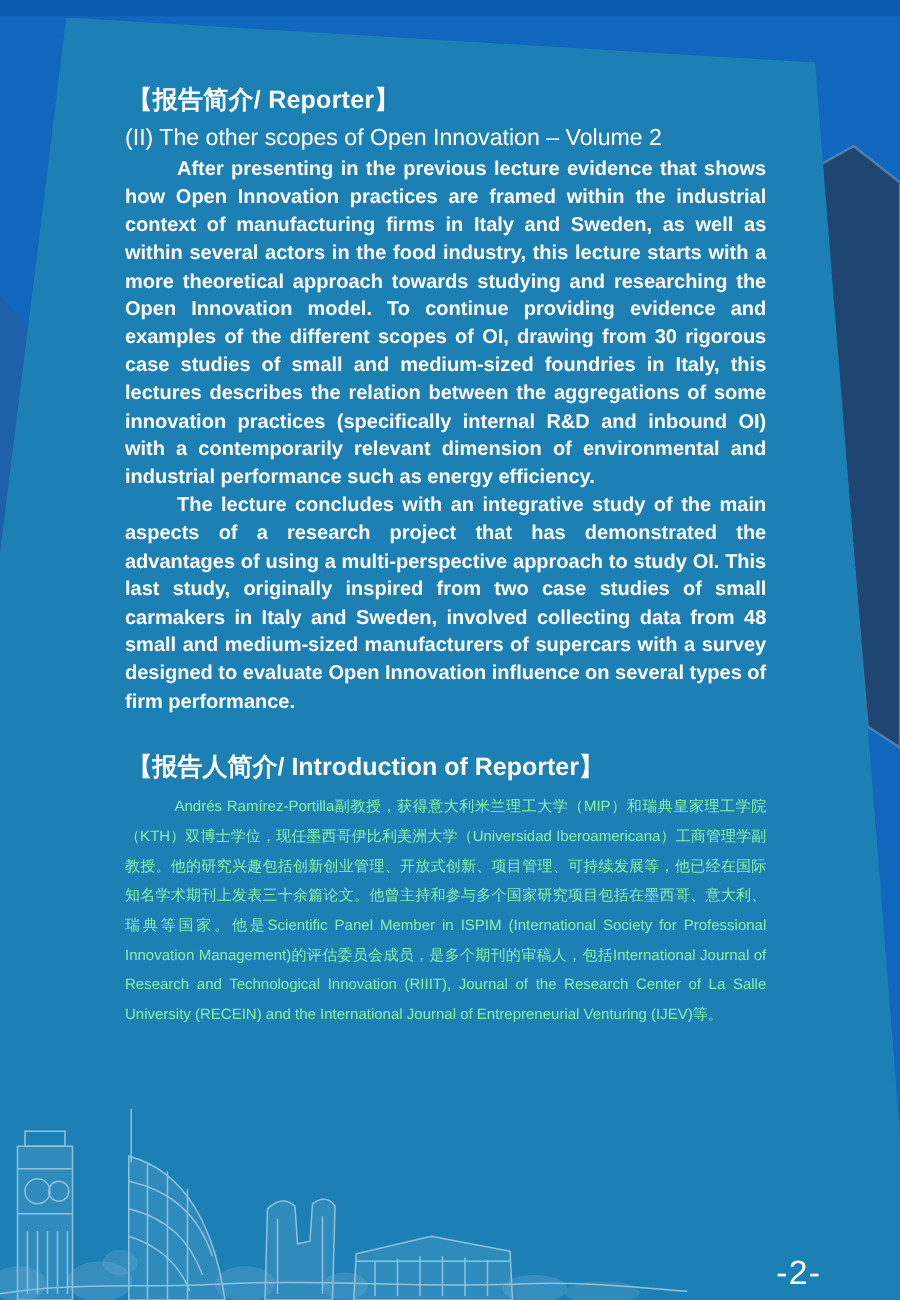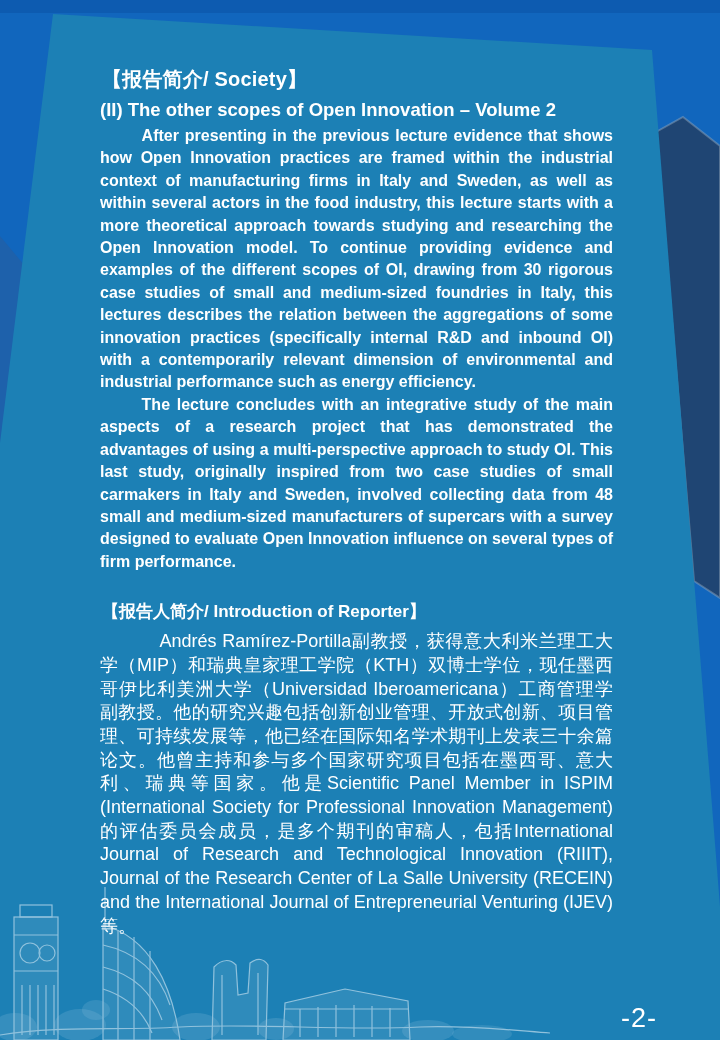--- a/index.html
+++ b/index.html
@@ -27,33 +27,33 @@
   .skyline{position:absolute;left:0;top:875px;opacity:.62;}
   
   .content{
     position:absolute;left:100px;top:66px;width:513px;
     color:#FFFFFF;
   }
   .h-abstract{
     font-size:20px;font-weight:700;letter-spacing:.2px;margin:0 0 6px 2px;
   }
   .subtitle{
-    font-size:18.5px;font-weight:700;margin:0 0 4px 0;
+    font-size:18.5px;font-weight:400;margin:0 0 4px 0;
   }
   .para{
     font-size:16px;font-weight:700;line-height:22.4px;
     text-align:justify;margin:0;text-indent:2.6em;
   }
   .h-reporter{
-    font-size:17px;font-weight:700;margin:27px 0 7px 2px;
+    font-size:20px;font-weight:700;margin:27px 0 7px 2px;
   }
   .bio{
-    font-size:18px;font-weight:400;line-height:23.7px;
+    font-size:12px;font-weight:400;line-height:23.7px;
     text-align:justify;margin:0;text-indent:3.3em;
-    color:#ffffff;
+    color:#86efac;
   }
   .page-number{
     position:absolute;right:63px;top:1003px;
     color:#FFFFFF;font-size:27px;font-weight:400;letter-spacing:1px;
   }
 </style>
 </head>
 <body>
 
 <div class="top-band"></div>
@@ -105,21 +105,21 @@
   <ellipse cx="80" cy="150" rx="26" ry="16" fill="rgba(215,234,245,0.22)" stroke="none"></ellipse>
   <ellipse cx="96" cy="135" rx="14" ry="10" fill="rgba(215,234,245,0.20)" stroke="none"></ellipse>
   <ellipse cx="196" cy="152" rx="24" ry="14" fill="rgba(215,234,245,0.22)" stroke="none"></ellipse>
   <ellipse cx="276" cy="154" rx="18" ry="11" fill="rgba(215,234,245,0.22)" stroke="none"></ellipse>
   <ellipse cx="428" cy="156" rx="26" ry="11" fill="rgba(215,234,245,0.22)" stroke="none"></ellipse>
   <ellipse cx="482" cy="159" rx="30" ry="9" fill="rgba(215,234,245,0.18)" stroke="none"></ellipse>
   <path d="M0,160 C60,150 120,156 180,152 C260,148 340,156 420,152 C470,150 520,156 550,158"></path>
 </svg>
 
 <div class="content">
-  <div class="h-abstract">【报告简介/ Society】</div>
+  <div class="h-abstract">【报告简介/ Reporter】</div>
   <div class="subtitle">(II) The other scopes of Open Innovation – Volume 2</div>
   <p class="para">After presenting in the previous lecture evidence that shows how Open Innovation practices are framed within the industrial context of manufacturing firms in Italy and Sweden, as well as within several actors in the food industry, this lecture starts with a more theoretical approach towards studying and researching the Open Innovation model. To continue providing evidence and examples of the different scopes of OI, drawing from 30 rigorous case studies of small and medium-sized foundries in Italy, this lectures describes the relation between the aggregations of some innovation practices (specifically internal R&amp;D and inbound OI) with a contemporarily relevant dimension of environmental and industrial performance such as energy efficiency.</p>
   <p class="para">The lecture concludes with an integrative study of the main aspects of a research project that has demonstrated the advantages of using a multi-perspective approach to study OI. This last study, originally inspired from two case studies of small carmakers in Italy and Sweden, involved collecting data from 48 small and medium-sized manufacturers of supercars with a survey designed to evaluate Open Innovation influence on several types of firm performance.</p>
 
   <div class="h-reporter">【报告人简介/ Introduction of Reporter】</div>
   <p class="bio">Andrés Ramírez-Portilla副教授，获得意大利米兰理工大学（MIP）和瑞典皇家理工学院（KTH）双博士学位，现任墨西哥伊比利美洲大学（Universidad Iberoamericana）工商管理学副教授。他的研究兴趣包括创新创业管理、开放式创新、项目管理、可持续发展等，他已经在国际知名学术期刊上发表三十余篇论文。他曾主持和参与多个国家研究项目包括在墨西哥、意大利、瑞典等国家。他是Scientific Panel Member in ISPIM (International Society for Professional Innovation Management)的评估委员会成员，是多个期刊的审稿人，包括International Journal of Research and Technological Innovation (RIIIT), Journal of the Research Center of La Salle University (RECEIN) and the International Journal of Entrepreneurial Venturing (IJEV)等。</p>
 </div>
 
 <div class="page-number">-2-</div>
 

